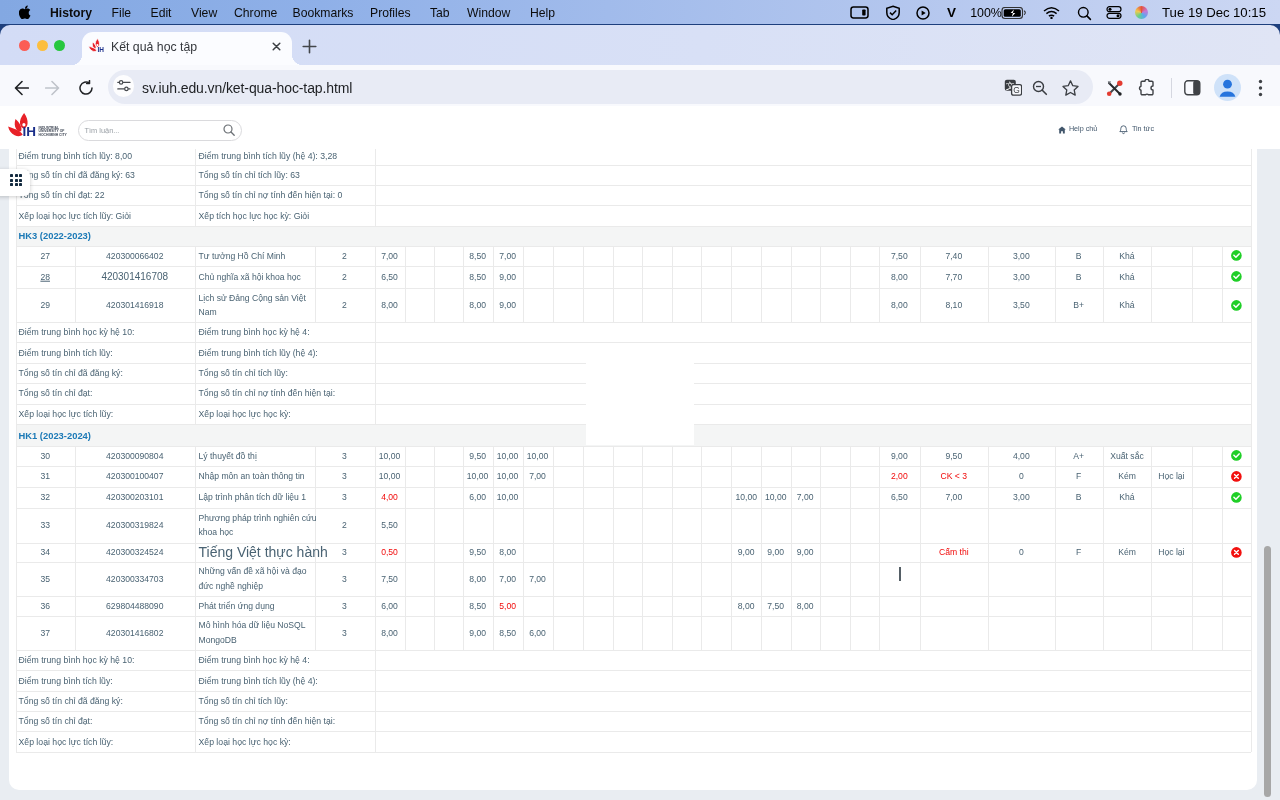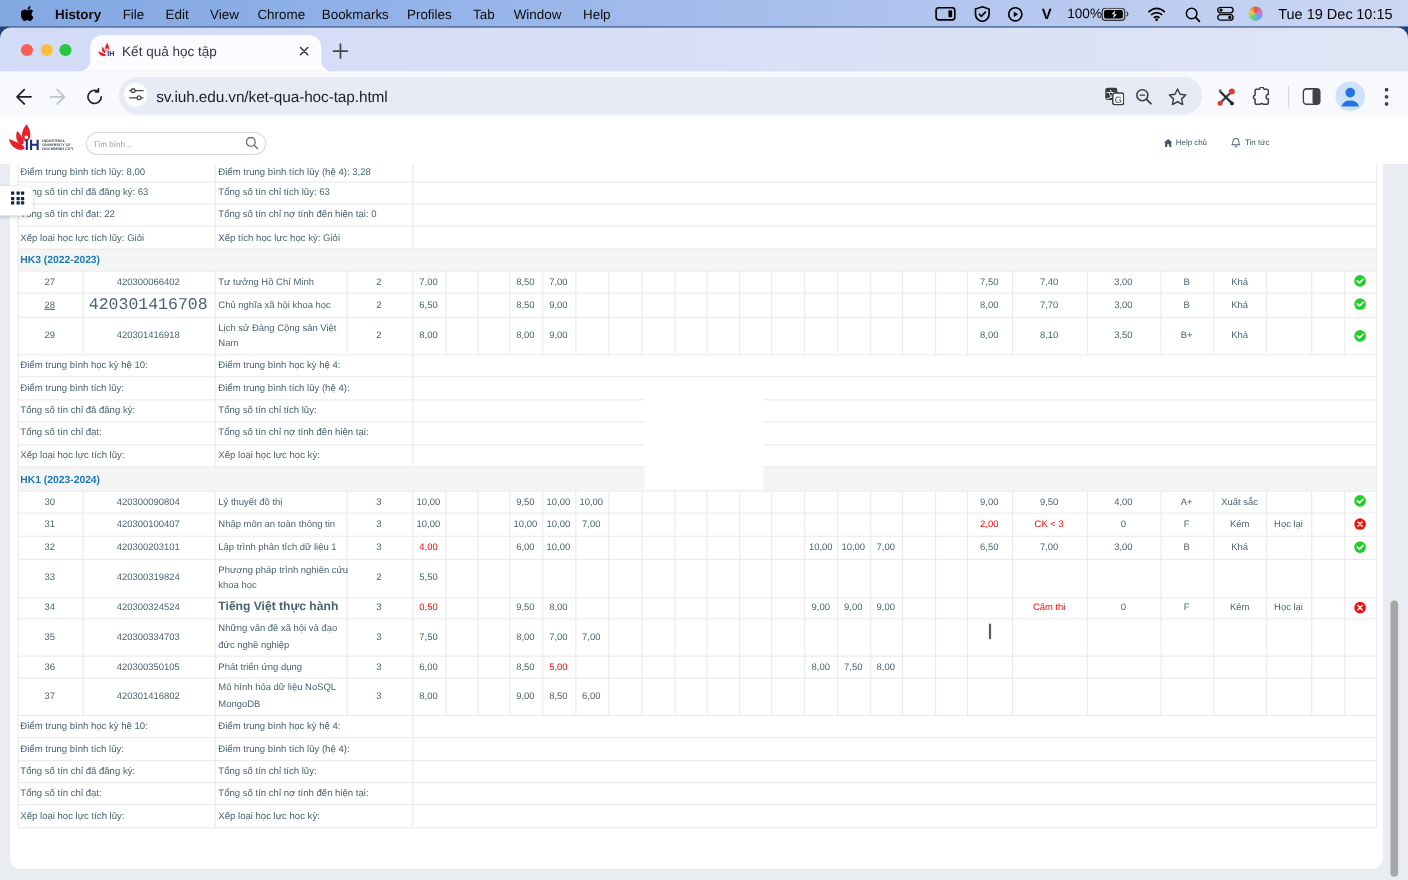--- a/index.html
+++ b/index.html
@@ -147,21 +147,21 @@
         <ellipse cx="18.1" cy="13.6" rx="1.7" ry="1.8" fill="#fff"></ellipse>
         <path d="M9.1 7.5 C7.8 11.7 8 15.2 9.8 18 C11.2 20.1 13.2 20.9 15.1 20.5 C15.9 18.4 15.6 16 14.1 13.6 C12.7 11.2 11 9.1 9.1 7.5 Z" fill="#e82128"></path>
         <path d="M1.2 15.4 C2.2 19.8 4.5 23.1 8.2 24.9 C11.6 26.5 14.7 26.1 16.8 24.4 C15.7 21.8 13.3 19.7 9.8 18.6 C7 17.6 4 16.6 1.2 15.4 Z" fill="#e82128"></path>
       </g>
     </svg>
     <div style="position:absolute;left:22.5px;top:132.3px;transform:translate(0,-50%);font-size:13.5px;color:#1b2f8a;white-space:nowrap;line-height:1;z-index:8;font-weight:bold;">IH</div>
     <div style="position:absolute;left:38.5px;top:128.8px;transform:translate(0,-50%);font-size:3.4px;color:#3e4654;white-space:nowrap;line-height:1;z-index:8;font-weight:bold;">INDUSTRIAL</div>
     <div style="position:absolute;left:38.5px;top:132.4px;transform:translate(0,-50%);font-size:3.4px;color:#3e4654;white-space:nowrap;line-height:1;z-index:8;font-weight:bold;">UNIVERSITY OF</div>
     <div style="position:absolute;left:38.5px;top:136.0px;transform:translate(0,-50%);font-size:3.4px;color:#3e4654;white-space:nowrap;line-height:1;z-index:8;font-weight:bold;">HOCHIMINH CITY</div>
     <div style="position:absolute;left:78px;top:119.5px;width:164px;height:21.5px;background:#fff;border:1px solid #dadadd;border-radius:11px;z-index:4;"></div>
-    <div style="position:absolute;left:84.5px;top:130.5px;transform:translate(0,-50%);font-size:7.4px;color:#9aa0a6;white-space:nowrap;line-height:1;z-index:6;">Tìm bình...</div>
+    <div style="position:absolute;left:84.5px;top:130.5px;transform:translate(0,-50%);font-size:7.4px;color:#9aa0a6;white-space:nowrap;line-height:1;z-index:6;">Tìm luận...</div>
     <svg style="position:absolute;left:222.5px;top:124px;z-index:6;" width="12" height="12" viewBox="0 0 12 12">
       <circle cx="5" cy="5" r="4" fill="none" stroke="#6b7075" stroke-width="1.2"></circle>
       <path d="M8 8 L11.2 11.2" stroke="#6b7075" stroke-width="1.3" stroke-linecap="round"></path>
     </svg>
     <svg style="position:absolute;left:1057.5px;top:125.5px;z-index:6;" width="8" height="8" viewBox="0 0 8 8">
       <path d="M4 0.4 L7.8 3.6 H6.8 V7.6 H4.9 V5.2 H3.1 V7.6 H1.2 V3.6 H0.2 Z" fill="#41566b"></path>
     </svg>
     <div style="position:absolute;left:1068.9px;top:129.3px;transform:translate(0,-50%);font-size:7.2px;color:#41566b;white-space:nowrap;line-height:1;z-index:6;">Help chủ</div>
     <svg style="position:absolute;left:1119.2px;top:124.5px;z-index:6;" width="9" height="10" viewBox="0 0 9 10">
       <path d="M4.5 0.8 a2.7 2.7 0 0 1 2.7 2.7 c0 1.8 0.5 2.6 1 3.1 H0.8 c0.5-0.5 1-1.3 1-3.1 A2.7 2.7 0 0 1 4.5 0.8 Z" fill="none" stroke="#41566b" stroke-width="0.9"></path>
@@ -313,21 +313,21 @@
     <div style="position:absolute;left:899.3px;top:255.75px;transform:translate(-50%,-50%);font-size:8.6px;color:#4a6373;white-space:nowrap;line-height:1;z-index:5;">7,50</div>
     <div style="position:absolute;left:953.8px;top:255.75px;transform:translate(-50%,-50%);font-size:8.6px;color:#4a6373;white-space:nowrap;line-height:1;z-index:5;">7,40</div>
     <div style="position:absolute;left:1021.3px;top:255.75px;transform:translate(-50%,-50%);font-size:8.6px;color:#4a6373;white-space:nowrap;line-height:1;z-index:5;">3,00</div>
     <div style="position:absolute;left:1078.7px;top:255.75px;transform:translate(-50%,-50%);font-size:8.6px;color:#4a6373;white-space:nowrap;line-height:1;z-index:5;">B</div>
     <div style="position:absolute;left:1127px;top:255.75px;transform:translate(-50%,-50%);font-size:8.6px;color:#4a6373;white-space:nowrap;line-height:1;z-index:5;">Khá</div>
     <svg style="position:absolute;left:1231.0px;top:250.35px;z-index:6;" width="11" height="11" viewBox="0 0 11 11">
       <circle cx="5.4" cy="5.4" r="5.3" fill="#1fcf27"></circle>
       <path d="M2.9 5.3 L4.9 7.2 L8.1 3.9" stroke="#fff" stroke-width="1.5" fill="none" stroke-linecap="round" stroke-linejoin="round"></path>
     </svg>
     <div style="position:absolute;left:45.2px;top:276.75px;transform:translate(-50%,-50%);font-size:8.6px;color:#4a6373;white-space:nowrap;line-height:1;z-index:5;text-decoration:underline;">28</div>
-    <div style="position:absolute;left:134.75px;top:276.75px;transform:translate(-50%,-50%);font-size:15px;color:#4a6373;white-space:nowrap;line-height:1;z-index:5;font-family:Liberation Mono, monospace;">420301416708</div>
+    <div style="position:absolute;left:134.75px;top:276.75px;transform:translate(-50%,-50%);font-size:10px;color:#4a6373;white-space:nowrap;line-height:1;z-index:5;">420301416708</div>
     <div style="position:absolute;left:198.5px;top:276.75px;transform:translate(0,-50%);font-size:8.6px;color:#4a6373;white-space:nowrap;line-height:1;z-index:5;">Chủ nghĩa xã hội khoa học</div>
     <div style="position:absolute;left:344.5px;top:276.75px;transform:translate(-50%,-50%);font-size:8.6px;color:#4a6373;white-space:nowrap;line-height:1;z-index:5;">2</div>
     <div style="position:absolute;left:389.5px;top:276.75px;transform:translate(-50%,-50%);font-size:8.6px;color:#4a6373;white-space:nowrap;line-height:1;z-index:5;">6,50</div>
     <div style="position:absolute;left:477.6px;top:276.75px;transform:translate(-50%,-50%);font-size:8.6px;color:#4a6373;white-space:nowrap;line-height:1;z-index:5;">8,50</div>
     <div style="position:absolute;left:507.6px;top:276.75px;transform:translate(-50%,-50%);font-size:8.6px;color:#4a6373;white-space:nowrap;line-height:1;z-index:5;">9,00</div>
     <div style="position:absolute;left:899.3px;top:276.75px;transform:translate(-50%,-50%);font-size:8.6px;color:#4a6373;white-space:nowrap;line-height:1;z-index:5;">8,00</div>
     <div style="position:absolute;left:953.8px;top:276.75px;transform:translate(-50%,-50%);font-size:8.6px;color:#4a6373;white-space:nowrap;line-height:1;z-index:5;">7,70</div>
     <div style="position:absolute;left:1021.3px;top:276.75px;transform:translate(-50%,-50%);font-size:8.6px;color:#4a6373;white-space:nowrap;line-height:1;z-index:5;">3,00</div>
     <div style="position:absolute;left:1078.7px;top:276.75px;transform:translate(-50%,-50%);font-size:8.6px;color:#4a6373;white-space:nowrap;line-height:1;z-index:5;">B</div>
     <div style="position:absolute;left:1127px;top:276.75px;transform:translate(-50%,-50%);font-size:8.6px;color:#4a6373;white-space:nowrap;line-height:1;z-index:5;">Khá</div>
@@ -407,21 +407,21 @@
       <path d="M2.9 5.3 L4.9 7.2 L8.1 3.9" stroke="#fff" stroke-width="1.5" fill="none" stroke-linecap="round" stroke-linejoin="round"></path>
     </svg>
     <div style="position:absolute;left:45.2px;top:525.15px;transform:translate(-50%,-50%);font-size:8.6px;color:#4a6373;white-space:nowrap;line-height:1;z-index:5;">33</div>
     <div style="position:absolute;left:134.75px;top:525.15px;transform:translate(-50%,-50%);font-size:8.6px;color:#4a6373;white-space:nowrap;line-height:1;z-index:5;">420300319824</div>
     <div style="position:absolute;left:198.5px;top:517.85px;transform:translate(0,-50%);font-size:8.6px;color:#4a6373;white-space:nowrap;line-height:1;z-index:5;">Phương pháp trình nghiên cứu</div>
     <div style="position:absolute;left:198.5px;top:532.4499999999999px;transform:translate(0,-50%);font-size:8.6px;color:#4a6373;white-space:nowrap;line-height:1;z-index:5;">khoa học</div>
     <div style="position:absolute;left:344.5px;top:525.15px;transform:translate(-50%,-50%);font-size:8.6px;color:#4a6373;white-space:nowrap;line-height:1;z-index:5;">2</div>
     <div style="position:absolute;left:389.5px;top:525.15px;transform:translate(-50%,-50%);font-size:8.6px;color:#4a6373;white-space:nowrap;line-height:1;z-index:5;">5,50</div>
     <div style="position:absolute;left:45.2px;top:552.15px;transform:translate(-50%,-50%);font-size:8.6px;color:#4a6373;white-space:nowrap;line-height:1;z-index:5;">34</div>
     <div style="position:absolute;left:134.75px;top:552.15px;transform:translate(-50%,-50%);font-size:8.6px;color:#4a6373;white-space:nowrap;line-height:1;z-index:5;">420300324524</div>
-    <div style="position:absolute;left:198.5px;top:552.15px;transform:translate(0,-50%);font-size:11px;color:#4a6373;white-space:nowrap;line-height:1;z-index:5;font-weight:bold;">Tiếng Việt thực hành</div>
+    <div style="position:absolute;left:198.5px;top:552.15px;transform:translate(0,-50%);font-size:14px;color:#4a6373;white-space:nowrap;line-height:1;z-index:5;">Tiếng Việt thực hành</div>
     <div style="position:absolute;left:344.5px;top:552.15px;transform:translate(-50%,-50%);font-size:8.6px;color:#4a6373;white-space:nowrap;line-height:1;z-index:5;">3</div>
     <div style="position:absolute;left:389.5px;top:552.15px;transform:translate(-50%,-50%);font-size:8.6px;color:#f10a0a;white-space:nowrap;line-height:1;z-index:5;">0,50</div>
     <div style="position:absolute;left:477.6px;top:552.15px;transform:translate(-50%,-50%);font-size:8.6px;color:#4a6373;white-space:nowrap;line-height:1;z-index:5;">9,50</div>
     <div style="position:absolute;left:507.6px;top:552.15px;transform:translate(-50%,-50%);font-size:8.6px;color:#4a6373;white-space:nowrap;line-height:1;z-index:5;">8,00</div>
     <div style="position:absolute;left:746.2px;top:552.15px;transform:translate(-50%,-50%);font-size:8.6px;color:#4a6373;white-space:nowrap;line-height:1;z-index:5;">9,00</div>
     <div style="position:absolute;left:775.7px;top:552.15px;transform:translate(-50%,-50%);font-size:8.6px;color:#4a6373;white-space:nowrap;line-height:1;z-index:5;">9,00</div>
     <div style="position:absolute;left:805.2px;top:552.15px;transform:translate(-50%,-50%);font-size:8.6px;color:#4a6373;white-space:nowrap;line-height:1;z-index:5;">9,00</div>
     <div style="position:absolute;left:953.8px;top:552.15px;transform:translate(-50%,-50%);font-size:8.6px;color:#f10a0a;white-space:nowrap;line-height:1;z-index:5;">Cấm thi</div>
     <div style="position:absolute;left:1021.3px;top:552.15px;transform:translate(-50%,-50%);font-size:8.6px;color:#4a6373;white-space:nowrap;line-height:1;z-index:5;">0</div>
     <div style="position:absolute;left:1078.7px;top:552.15px;transform:translate(-50%,-50%);font-size:8.6px;color:#4a6373;white-space:nowrap;line-height:1;z-index:5;">F</div>
@@ -434,21 +434,21 @@
     <div style="position:absolute;left:45.2px;top:578.5px;transform:translate(-50%,-50%);font-size:8.6px;color:#4a6373;white-space:nowrap;line-height:1;z-index:5;">35</div>
     <div style="position:absolute;left:134.75px;top:578.5px;transform:translate(-50%,-50%);font-size:8.6px;color:#4a6373;white-space:nowrap;line-height:1;z-index:5;">420300334703</div>
     <div style="position:absolute;left:198.5px;top:571.2px;transform:translate(0,-50%);font-size:8.6px;color:#4a6373;white-space:nowrap;line-height:1;z-index:5;">Những vấn đề xã hội và đạo</div>
     <div style="position:absolute;left:198.5px;top:585.8px;transform:translate(0,-50%);font-size:8.6px;color:#4a6373;white-space:nowrap;line-height:1;z-index:5;">đức nghề nghiệp</div>
     <div style="position:absolute;left:344.5px;top:578.5px;transform:translate(-50%,-50%);font-size:8.6px;color:#4a6373;white-space:nowrap;line-height:1;z-index:5;">3</div>
     <div style="position:absolute;left:389.5px;top:578.5px;transform:translate(-50%,-50%);font-size:8.6px;color:#4a6373;white-space:nowrap;line-height:1;z-index:5;">7,50</div>
     <div style="position:absolute;left:477.6px;top:578.5px;transform:translate(-50%,-50%);font-size:8.6px;color:#4a6373;white-space:nowrap;line-height:1;z-index:5;">8,00</div>
     <div style="position:absolute;left:507.6px;top:578.5px;transform:translate(-50%,-50%);font-size:8.6px;color:#4a6373;white-space:nowrap;line-height:1;z-index:5;">7,00</div>
     <div style="position:absolute;left:537.5px;top:578.5px;transform:translate(-50%,-50%);font-size:8.6px;color:#4a6373;white-space:nowrap;line-height:1;z-index:5;">7,00</div>
     <div style="position:absolute;left:45.2px;top:605.5px;transform:translate(-50%,-50%);font-size:8.6px;color:#4a6373;white-space:nowrap;line-height:1;z-index:5;">36</div>
-    <div style="position:absolute;left:134.75px;top:605.5px;transform:translate(-50%,-50%);font-size:8.6px;color:#4a6373;white-space:nowrap;line-height:1;z-index:5;">420300350105</div>
+    <div style="position:absolute;left:134.75px;top:605.5px;transform:translate(-50%,-50%);font-size:8.6px;color:#4a6373;white-space:nowrap;line-height:1;z-index:5;">629804488090</div>
     <div style="position:absolute;left:198.5px;top:605.5px;transform:translate(0,-50%);font-size:8.6px;color:#4a6373;white-space:nowrap;line-height:1;z-index:5;">Phát triển ứng dụng</div>
     <div style="position:absolute;left:344.5px;top:605.5px;transform:translate(-50%,-50%);font-size:8.6px;color:#4a6373;white-space:nowrap;line-height:1;z-index:5;">3</div>
     <div style="position:absolute;left:389.5px;top:605.5px;transform:translate(-50%,-50%);font-size:8.6px;color:#4a6373;white-space:nowrap;line-height:1;z-index:5;">6,00</div>
     <div style="position:absolute;left:477.6px;top:605.5px;transform:translate(-50%,-50%);font-size:8.6px;color:#4a6373;white-space:nowrap;line-height:1;z-index:5;">8,50</div>
     <div style="position:absolute;left:507.6px;top:605.5px;transform:translate(-50%,-50%);font-size:8.6px;color:#f10a0a;white-space:nowrap;line-height:1;z-index:5;">5,00</div>
     <div style="position:absolute;left:746.2px;top:605.5px;transform:translate(-50%,-50%);font-size:8.6px;color:#4a6373;white-space:nowrap;line-height:1;z-index:5;">8,00</div>
     <div style="position:absolute;left:775.7px;top:605.5px;transform:translate(-50%,-50%);font-size:8.6px;color:#4a6373;white-space:nowrap;line-height:1;z-index:5;">7,50</div>
     <div style="position:absolute;left:805.2px;top:605.5px;transform:translate(-50%,-50%);font-size:8.6px;color:#4a6373;white-space:nowrap;line-height:1;z-index:5;">8,00</div>
     <div style="position:absolute;left:45.2px;top:632.75px;transform:translate(-50%,-50%);font-size:8.6px;color:#4a6373;white-space:nowrap;line-height:1;z-index:5;">37</div>
     <div style="position:absolute;left:134.75px;top:632.75px;transform:translate(-50%,-50%);font-size:8.6px;color:#4a6373;white-space:nowrap;line-height:1;z-index:5;">420301416802</div>

